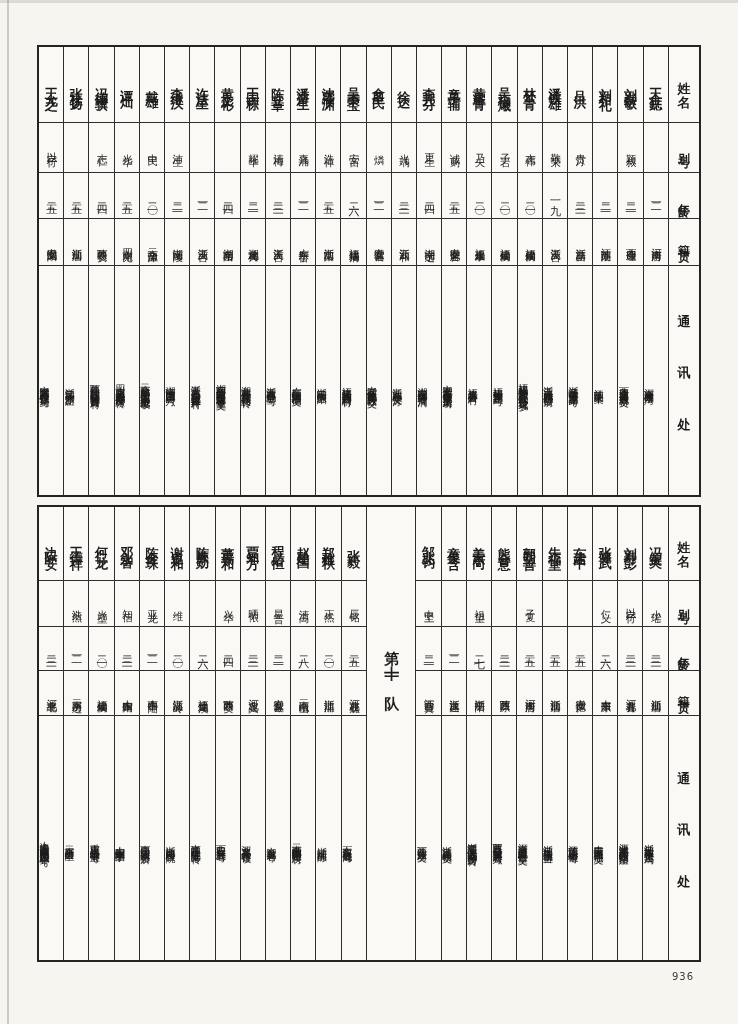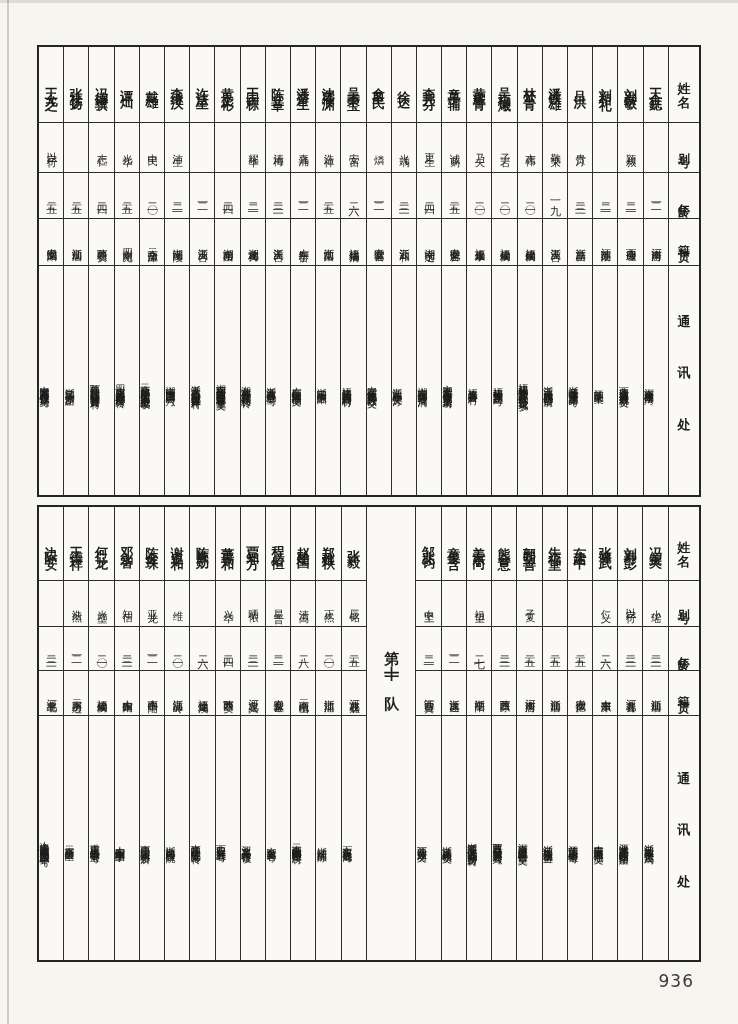--- a/index.html
+++ b/index.html
@@ -47,21 +47,21 @@
   .head .alias .v{font-size:12px;letter-spacing:5px;}
   .head .age   .v{font-size:12px;letter-spacing:3px;}
   .head .native.cell .v{font-size:12px;letter-spacing:7px;}
   .head .addr{justify-content:center;padding-top:0;}
   .head .addr .v{font-size:13px;letter-spacing:52px;}
   .unit-label{
     writing-mode:vertical-rl;text-orientation:upright;
     font-size:15px;font-weight:700;letter-spacing:15px;margin-top:132px;
   }
   .page-number{
-    position:absolute;right:44px;top:971px;font-size:17px;color:#3a3a3a;
+    position:absolute;right:44px;top:971px;font-size:10px;color:#3a3a3a;
     font-family:"DejaVu Sans","Liberation Sans",sans-serif;letter-spacing:1px;
   }
 </style>
 </head>
 <body>
 
 <div class="page">
   <div class="dir-table" id="table-top">
       <div class="col head">
         <div class="cell name">

